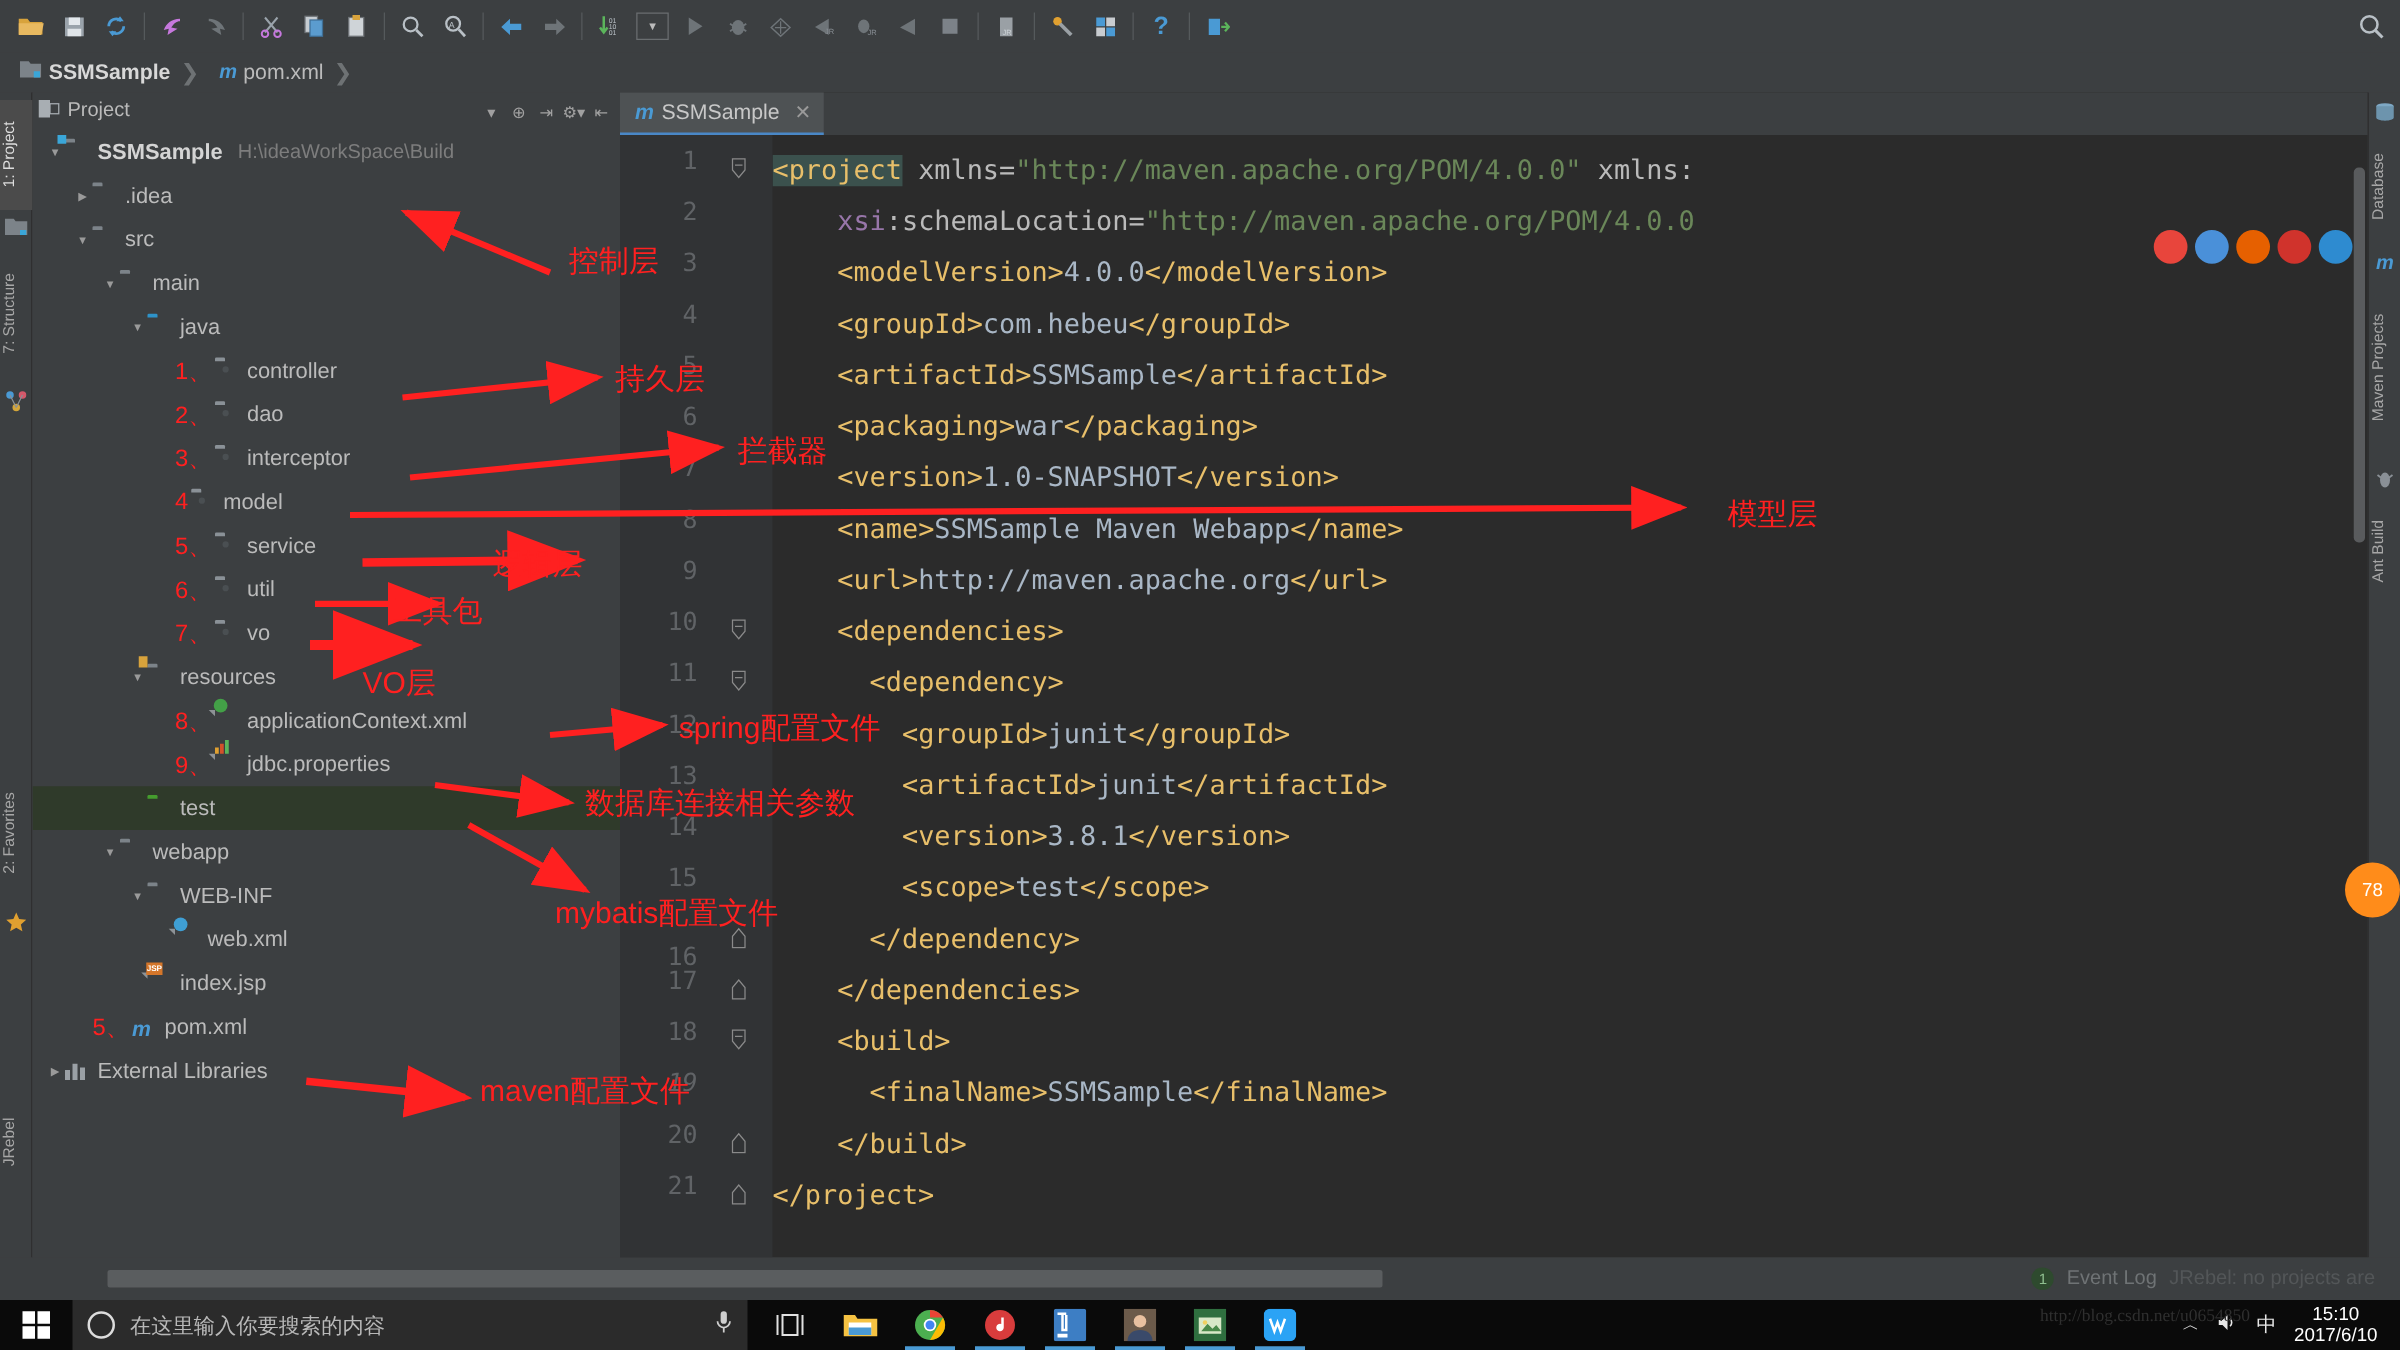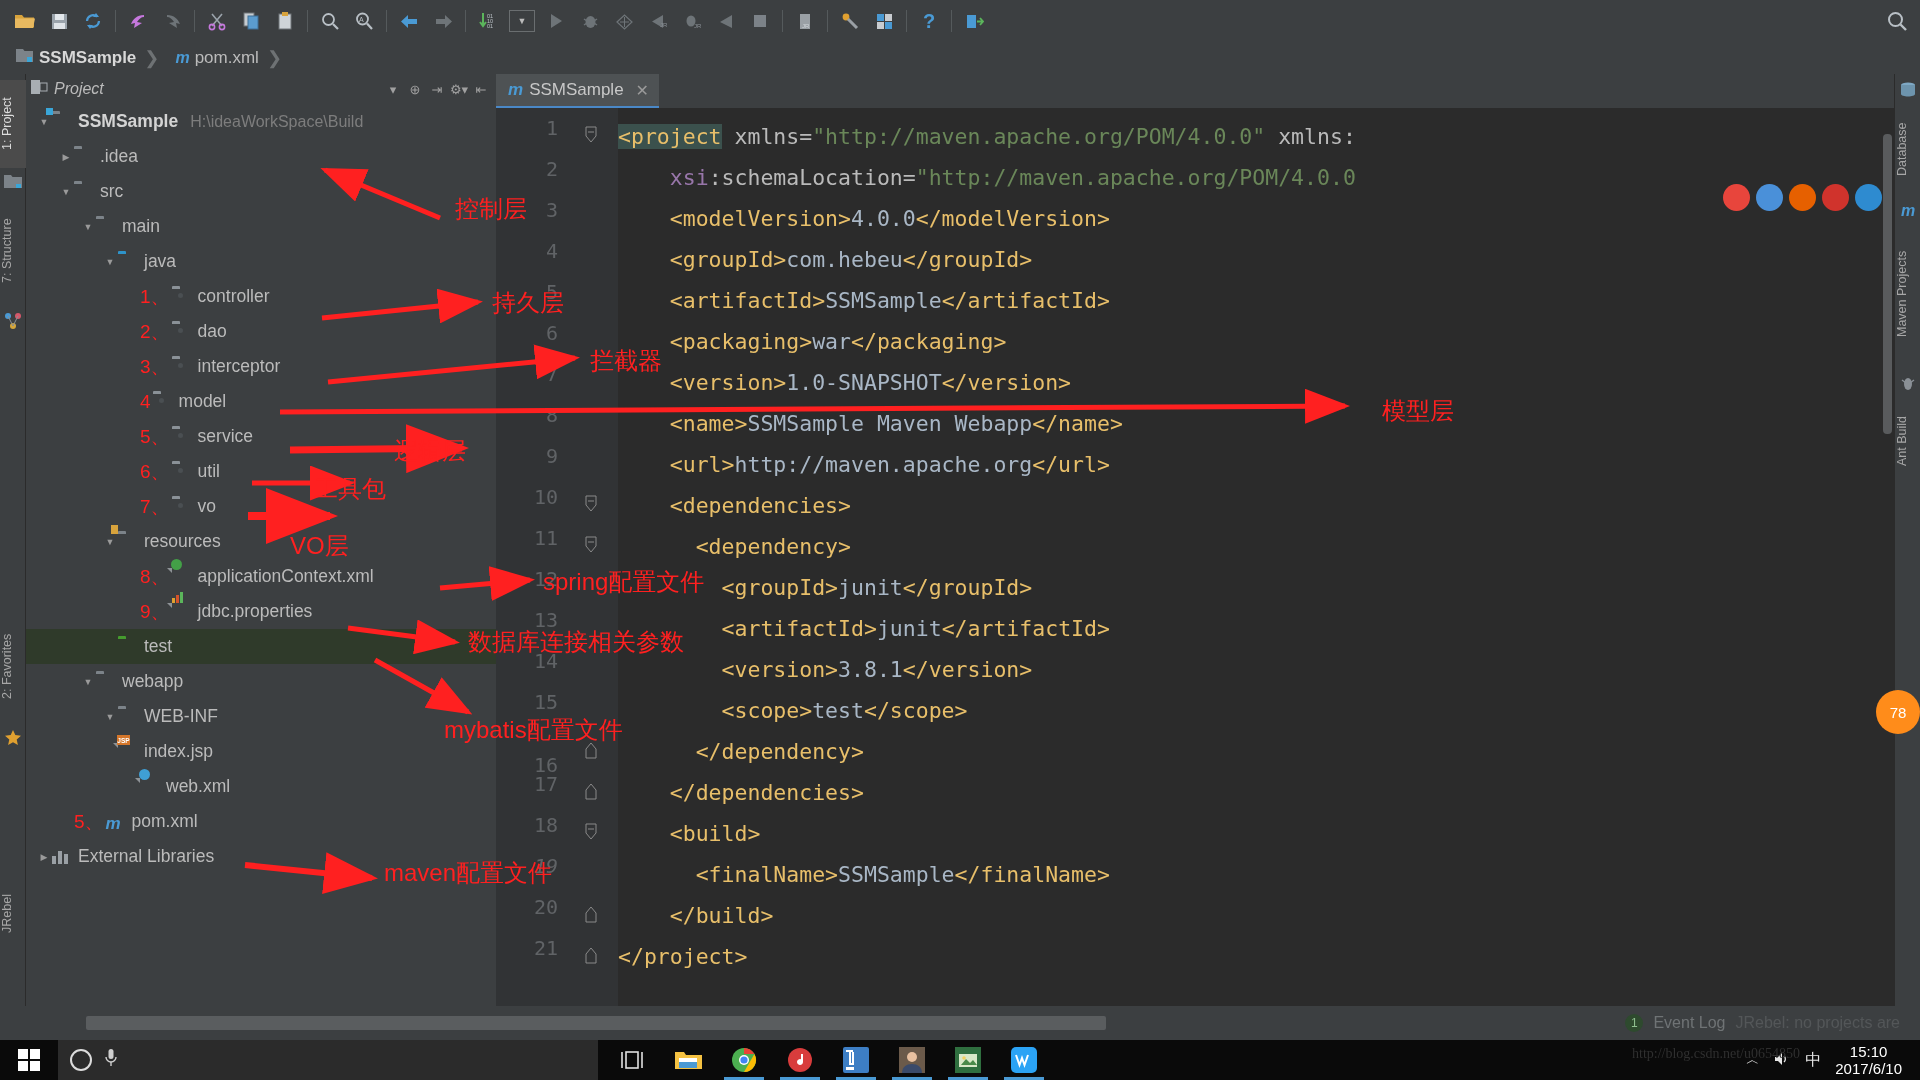--- a/index.html
+++ b/index.html
@@ -35,21 +35,21 @@
 
   
   .rightrail { position:absolute; right:0; top:74px; width:26px; height:932px;
     background:#3c3f41; border-left:1px solid #2b2b2b; }
 
   
   .projpanel { position:absolute; left:26px; top:74px; width:470px; height:932px;
     background:#3c3f41; }
   .projhdr { height:30px; display:flex; align-items:center; padding:0 4px;
     color:#bbbbbb; font-size:16px; }
-  .projhdr .ttl { margin-left:6px; flex:1;font-style:italic; }
+  .projhdr .ttl { margin-left:6px; flex:1; }
   .projhdr .hb { width:22px; height:22px; display:flex; align-items:center;
     justify-content:center; color:#a0a0a0; font-size:13px; }
   .tree { position:absolute; left:0; top:30px; width:470px; height:902px;
     background:#3c3f41; overflow:hidden; }
   .row { position:relative; height:35px; display:flex; align-items:center;
     font-size:17.5px; color:#bbbbbb; white-space:nowrap; }
   .row.sel { background:#0d2a44; }
   .row.green { background:#2f3a2a; }
   .arrow { width:16px; text-align:center; font-size:9px; color:#9a9a9a; flex:none; }
   .num { color:#ff2020; font-size:19px; margin-right:2px; flex:none; }
@@ -556,30 +556,30 @@
           <span class="ic"><span class="f-gray"></span></span>
           <span class="lbl">webapp</span>
         </div>
         <div class="row">
           <span style="display:inline-block;width:76px"></span>
           <span class="arrow">▼</span>
           <span class="ic"><span class="f-gray"></span></span>
           <span class="lbl">WEB-INF</span>
         </div>
         <div class="row">
+          <span style="display:inline-block;width:98px"></span>
+          <span class="arrow"></span>
+          <span class="ic"><span class="doc" style="background:#e0a030;"><span class="badge bg-web"></span></span></span>
+          <span class="lbl">web.xml</span>
+        </div>
+        <div class="row">
           <span style="display:inline-block;width:76px"></span>
           <span class="arrow"></span>
           <span class="ic"><span class="doc"><span class="badge bg-jsp">JSP</span></span></span>
           <span class="lbl">index.jsp</span>
-        </div>
-        <div class="row">
-          <span style="display:inline-block;width:98px"></span>
-          <span class="arrow"></span>
-          <span class="ic"><span class="doc" style="background:#e0a030;"><span class="badge bg-web"></span></span></span>
-          <span class="lbl">web.xml</span>
         </div>
         <div class="row">
           <span style="display:inline-block;width:32px"></span>
           <span class="arrow"></span>
           <span class="num">5、</span>
           <span class="ic"><span class="mfile">m</span></span>
           <span class="lbl">pom.xml</span>
         </div>
         <div class="row">
           <span style="display:inline-block;width:10px"></span>
@@ -729,20 +729,21 @@
     <div class="tb-start">
       <div class="win-logo">
           <i></i>
           <i></i>
           <i></i>
           <i></i>
         </div>
     </div>
     <div class="search-box">
       <div class="circ"></div>
+      <div class="search-txt">在这里输入你要搜索的内容</div>
       <div class="mic">
         <svg width="14" height="20" viewBox="0 0 14 20">
             <rect x="4.5" y="1" width="5" height="10" rx="2.5" fill="#cfcfcf"></rect>
             <path d="M2 9a5 5 0 0 0 10 0" stroke="#cfcfcf" stroke-width="1.4" fill="none"></path>
             <path d="M7 14v4" stroke="#cfcfcf" stroke-width="1.4"></path>
           </svg>
       </div>
     </div>
     <div class="tb-icons">
       <div class="tki">

